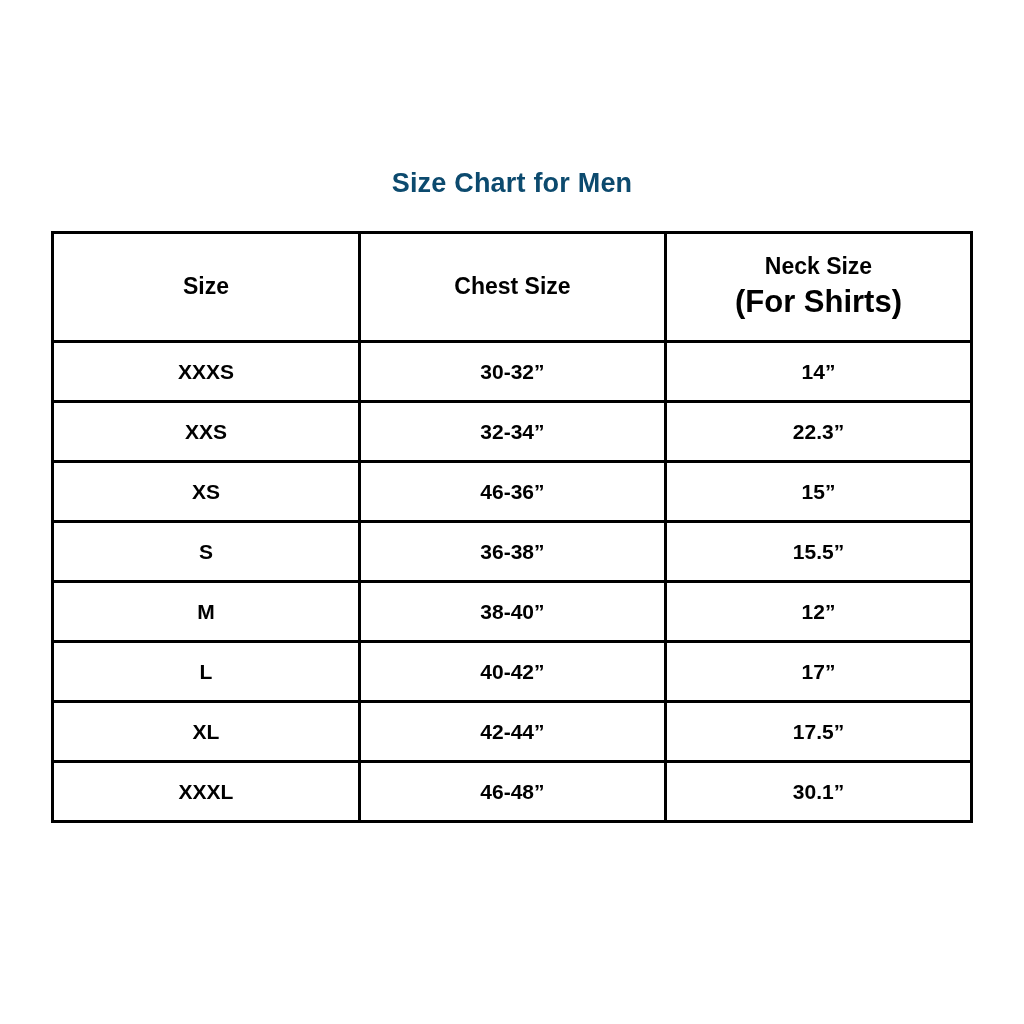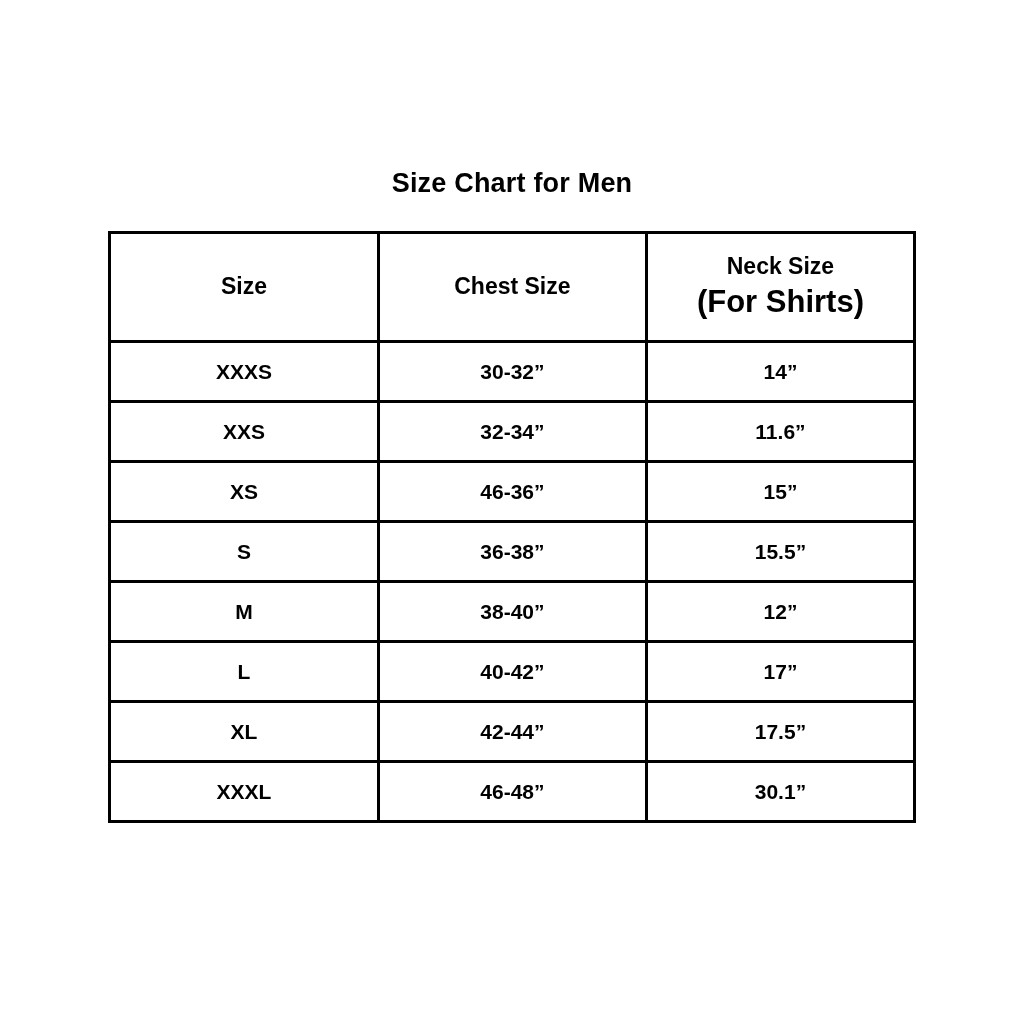--- a/index.html
+++ b/index.html
@@ -21,26 +21,26 @@
     box-sizing: border-box;
     display: flex;
     flex-direction: column;
     align-items: center;
   }
   .chart-title {
     margin-top: 168px;
     font-size: 27px;
     font-weight: bold;
     letter-spacing: 0.2px;
-    color: #000000;
+    color: #0c4a6e;
     text-align: center;
   }
   .table-wrap {
     margin-top: 32px;
-    width: 808px;
+    width: 922px;
   }
   table.size-table {
     border-collapse: collapse;
     width: 100%;
     table-layout: fixed;
   }
   table.size-table col.c1 { width: 33.4%; }
   table.size-table col.c2 { width: 33.3%; }
   table.size-table col.c3 { width: 33.3%; }
   table.size-table th,
@@ -101,21 +101,21 @@
       </thead>
       <tbody>
         <tr>
           <td class="col-size">XXXS</td>
           <td>30-32”</td>
           <td>14”</td>
         </tr>
         <tr>
           <td class="col-size">XXS</td>
           <td>32-34”</td>
-          <td>11.6”</td>
+          <td>22.3”</td>
         </tr>
         <tr>
           <td class="col-size">XS</td>
           <td>46-36”</td>
           <td>15”</td>
         </tr>
         <tr>
           <td class="col-size">S</td>
           <td>36-38”</td>
           <td>15.5”</td>

